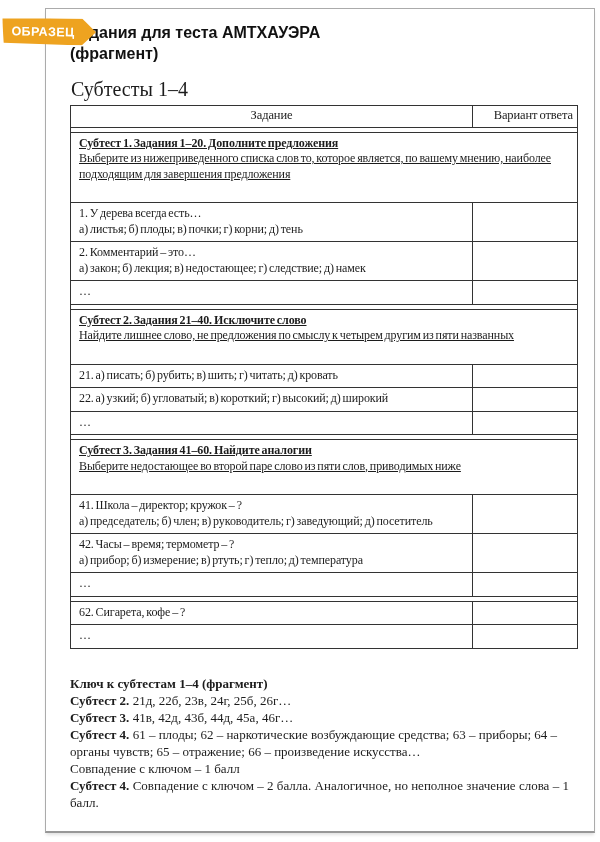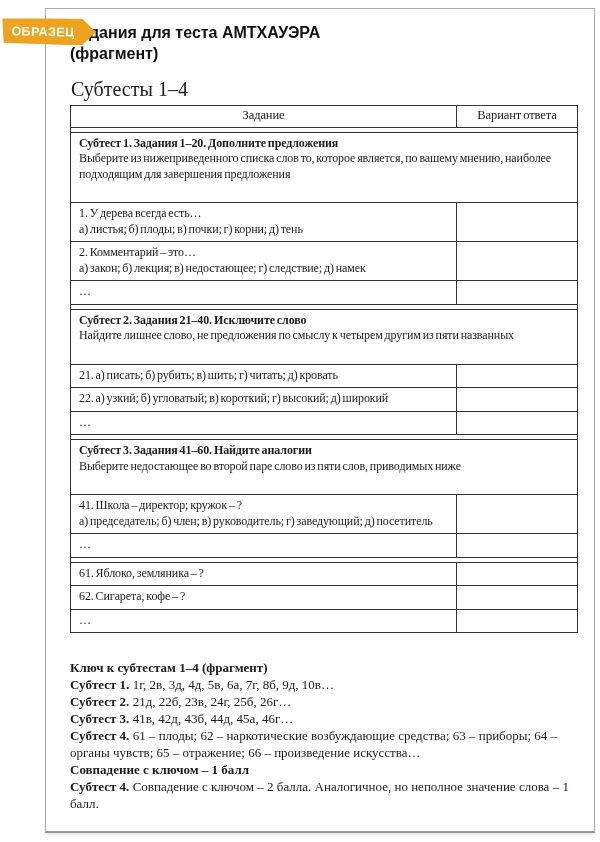--- a/index.html
+++ b/index.html
@@ -18,33 +18,33 @@
   .title{
     font-family:"Liberation Sans","DejaVu Sans",sans-serif;
     font-weight:700;font-size:16px;line-height:21px;color:#111;
   }
   .caption{font-size:20px;margin:14px 0 4px 1px;}
   table.tasks{
     width:100%;border-collapse:collapse;table-layout:fixed;
     font-size:12px;line-height:15.5px;letter-spacing:-0.1px;word-spacing:-1px;
   }
   table.tasks th, table.tasks td{border:1px solid #333;vertical-align:top;}
-  th{font-weight:400;text-align:center;font-size:12.5px;padding:2px 12px 3px;}
-  .col-answer{width:96px;}
-  td.section-cell{padding:3px 8px 20px;}
+  th{font-weight:400;text-align:center;font-size:12.5px;padding:2px 4px 3px;}
+  .col-answer{width:96px;text-align:right;}
+  td.section-cell{padding:3px 8px 20px;text-decoration:underline;}
   .section-title{font-weight:700;}
   td.task-cell{padding:3px 8px 4px;}
   td.answer-cell{padding:0;}
   tr.gap td.gap-cell{
     height:4px;padding:0;border-top:none;border-bottom:none;
     border-left:1px solid #333;border-right:1px solid #333;
   }
   .key{margin-top:26px;font-size:13px;line-height:17px;}
   .key-title{font-weight:700;}
-  .key-bold{font-weight:700;}
+  .key-bold{font-weight:400;}
   .badge{
     position:absolute;left:2px;top:18px;width:94px;height:27px;
     display:flex;align-items:center;justify-content:center;
     box-sizing:border-box;padding-right:12px;
     clip-path:polygon(0 5%,85% 0,100% 50%,85% 100%,2% 95%);
     transform:rotate(1deg);z-index:5;
   }
   .badge span{
     color:#fff;font-family:"Liberation Sans","DejaVu Sans",sans-serif;
     font-weight:700;font-size:12.5px;letter-spacing:0.4px;
@@ -136,52 +136,52 @@
           </tr>
           <tr>
             <td class="task-cell">
               <div>41. Школа – директор; кружок – ?</div>
               <div>а) председатель; б) член; в) руководитель; г) заведующий; д) посетитель</div>
             </td>
             <td class="answer-cell"></td>
           </tr>
           <tr>
             <td class="task-cell">
+              <div>42. Часы – время; термометр – ?</div>
+              <div>а) прибор; б) измерение; в) ртуть; г) тепло; д) температура</div>
+            </td>
+            <td class="answer-cell"></td>
+          </tr>
+          <tr>
+            <td class="task-cell">
               <div>…</div>
             </td>
             <td class="answer-cell"></td>
           </tr>
           <tr class="gap">
             <td class="gap-cell" colspan="2"></td>
-          </tr>
-          <tr>
-            <td class="task-cell">
-              <div>61. Яблоко, земляника – ?</div>
-            </td>
-            <td class="answer-cell"></td>
           </tr>
           <tr>
             <td class="task-cell">
               <div>62. Сигарета, кофе – ?</div>
             </td>
             <td class="answer-cell"></td>
           </tr>
           <tr>
             <td class="task-cell">
               <div>…</div>
             </td>
             <td class="answer-cell"></td>
           </tr>
         </tbody>
     </table>
 
     <div class="key">
       <div class="key-title">Ключ к субтестам 1–4 (фрагмент)</div>
       <div>
-          <div class="key-entry"><b>Субтест 1.</b> 1г, 2в, 3д, 4д, 5в, 6а, 7г, 8б, 9д, 10в…</div>
           <div class="key-entry"><b>Субтест 2.</b> 21д, 22б, 23в, 24г, 25б, 26г…</div>
           <div class="key-entry"><b>Субтест 3.</b> 41в, 42д, 43б, 44д, 45а, 46г…</div>
           <div class="key-entry"><b>Субтест 4.</b> 61 – плоды; 62 – наркотические возбуждающие средства; 63 – приборы; 64 – органы чувств; 65 – отражение; 66 – произведение искусства…</div>
         </div>
       <div class="key-bold">Совпадение с ключом – 1 балл</div>
       <div><b>Субтест 4.</b> <span>Совпадение с ключом – 2 балла. Аналогичное, но неполное значение слова – 1 балл.</span></div>
     </div>
 
   </div>
 </div>

